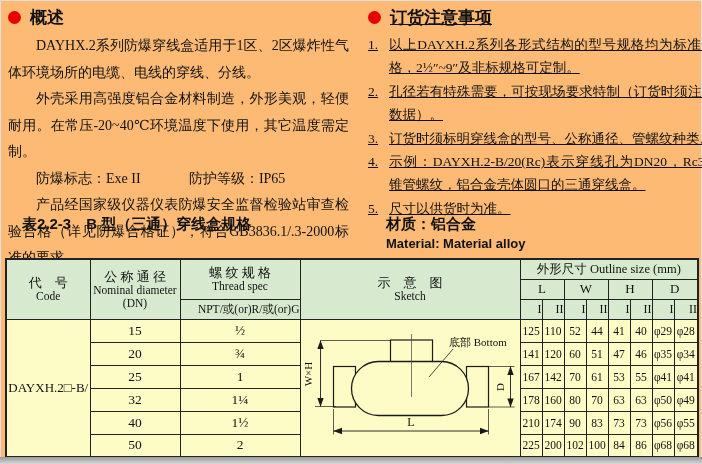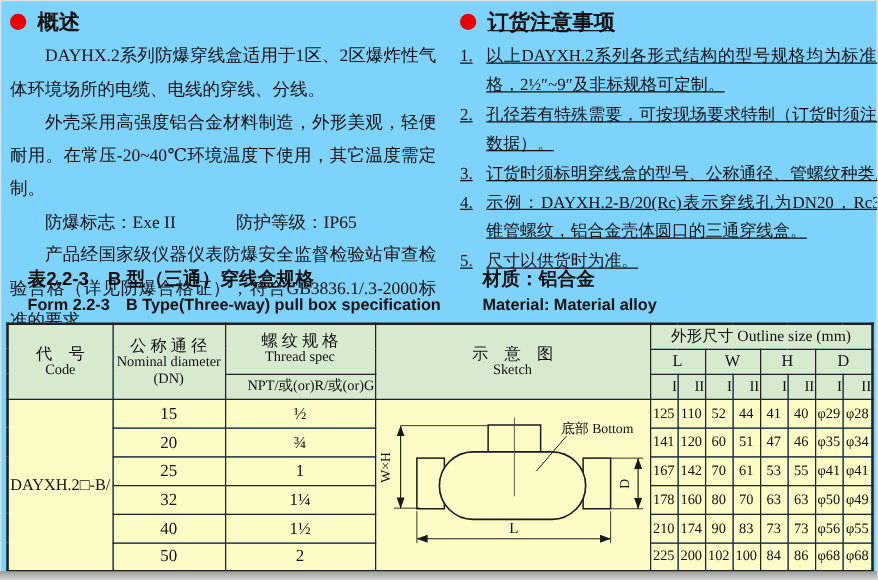--- a/index.html
+++ b/index.html
@@ -1,17 +1,17 @@
 <!DOCTYPE html>
 <html><head>
 <meta charset="utf-8">
 <style>
   html,body{margin:0;padding:0;background:#f2f2f2;}
   .page{
-    position:relative;width:702px;height:464px;background:#7dd3fc;overflow:hidden;
+    position:relative;width:702px;height:464px;background:#fdba74;overflow:hidden;
     font-family:"Liberation Serif","DejaVu Serif",serif;color:#111;
     box-shadow:inset 0 0 0 1px #e0e0e0;
   }
   
   .col{position:absolute;top:4px;}
   .col-left{left:8px;width:341px;}
   .col-right{left:368px;width:347px;text-decoration:underline;}
   .heading{display:flex;align-items:center;gap:9px;margin:2px 0 4px 0;
     font-family:"Liberation Sans","DejaVu Sans",sans-serif;font-weight:bold;font-size:17px;}
   .dot{width:13px;height:13px;border-radius:50%;background:#e60000;flex:none;}
@@ -97,21 +97,20 @@
       </div>
       <div class="oitem">
         <span class="onum">5.</span>
         <span class="otext">尺寸以供货时为准。</span>
       </div>
     </div>
   </div>
 
   <div class="caption-block">
     <div class="cap-cn">表2.2-3　B 型（三通）穿线盒规格</div>
-    <div class="cap-en">Form 2.2-3　B Type(Three-way) pull box specification</div>
   </div>
   <div class="material-block">
     <div class="cap-cn">材质：铝合金</div>
     <div class="cap-en">Material: Material alloy</div>
   </div>
 
   <table class="spec">
     <colgroup>
       <col style="width:84px">
         <col style="width:90px">

